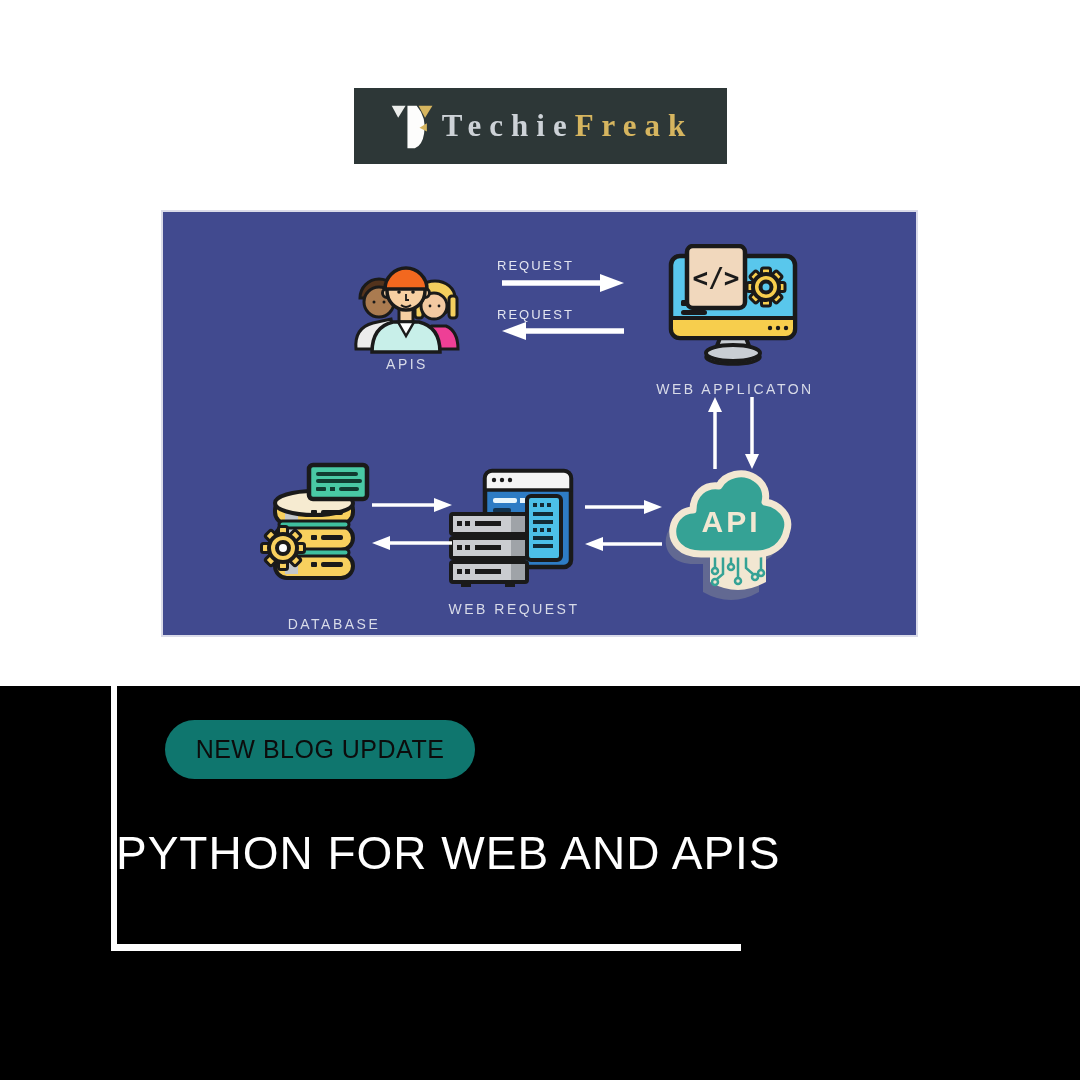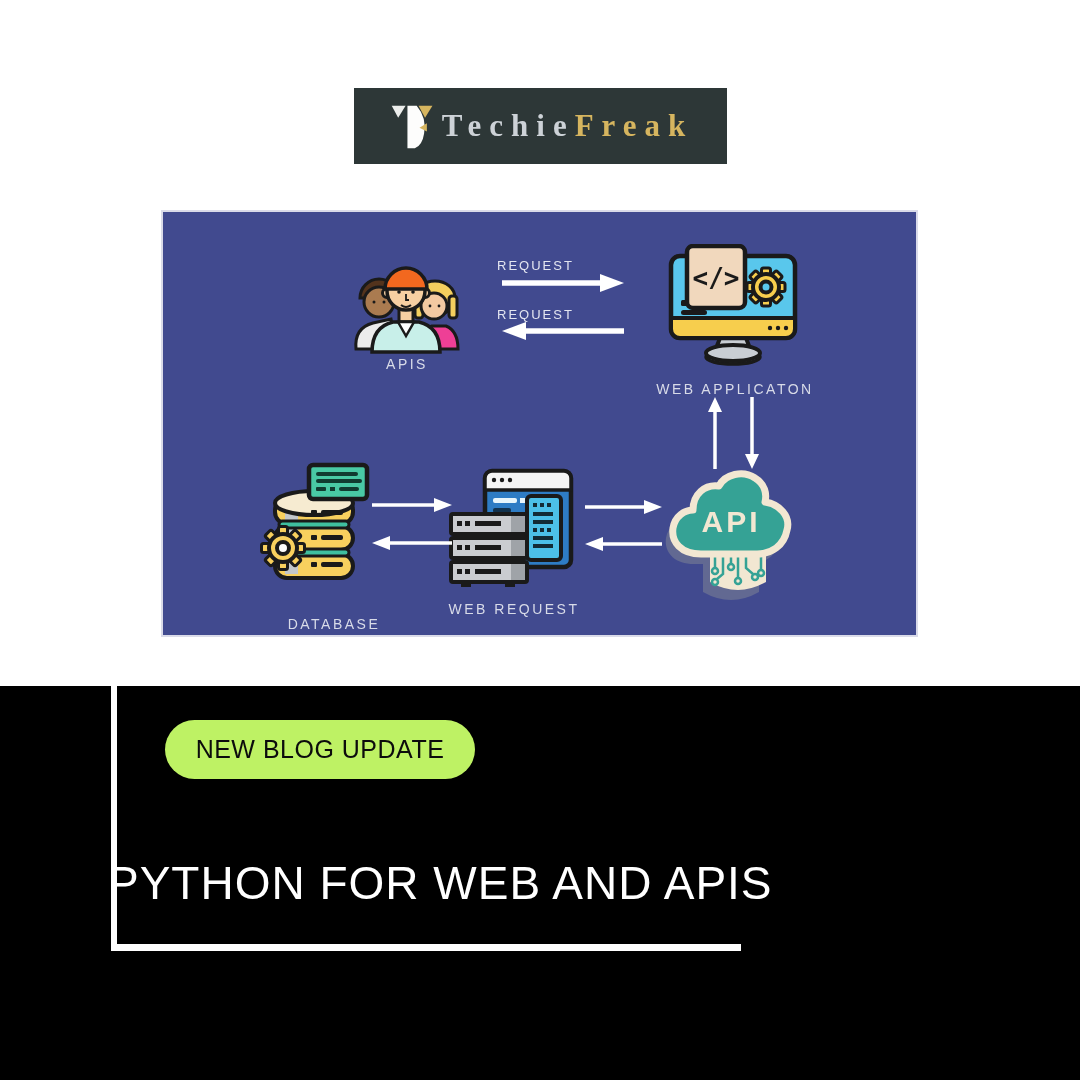--- a/index.html
+++ b/index.html
@@ -31,27 +31,27 @@
     position:absolute;color:#e3e5f0;font-size:13px;letter-spacing:2px;
     white-space:nowrap;
   }
   .arrow,.icon{position:absolute;}
 
   
   .black-band{position:absolute;left:0;top:686px;width:1080px;height:394px;background:#000000;}
   .frame-v{position:absolute;left:111px;top:686px;width:6px;height:265px;background:#ffffff;}
   .frame-h{position:absolute;left:111px;top:944px;width:630px;height:7px;background:#ffffff;}
   .badge{
-    position:absolute;left:165px;top:720px;width:310px;height:59px;background:#bef264;
+    position:absolute;left:165px;top:720px;width:310px;height:59px;background:#0f766e;
     border-radius:30px;display:flex;align-items:center;justify-content:center;
     color:#0c0c0c;font-size:25px;letter-spacing:0.5px;
   }
   .headline{
-    position:absolute;left:108px;top:826px;color:#ffffff;font-size:46px;
-    font-weight:400;letter-spacing:1px;white-space:nowrap;margin-top:30px;
+    position:absolute;left:116px;top:826px;color:#ffffff;font-size:46px;
+    font-weight:400;letter-spacing:1px;white-space:nowrap;
   }
 </style>
 </head>
 <body>
 
 <div class="logo-banner">
   <svg class="logo-mark" viewBox="0 0 54 58">
     <polygon points="4,7 19,7 11,20" fill="#eceeec"></polygon>
     <polygon points="33,7 48,7 40,20" fill="#d6b55f"></polygon>
     <path d="M21 7 h10 q11 13 8 30 q-2 13 -10 16 h-8 z" fill="#fdfdfc"></path>

